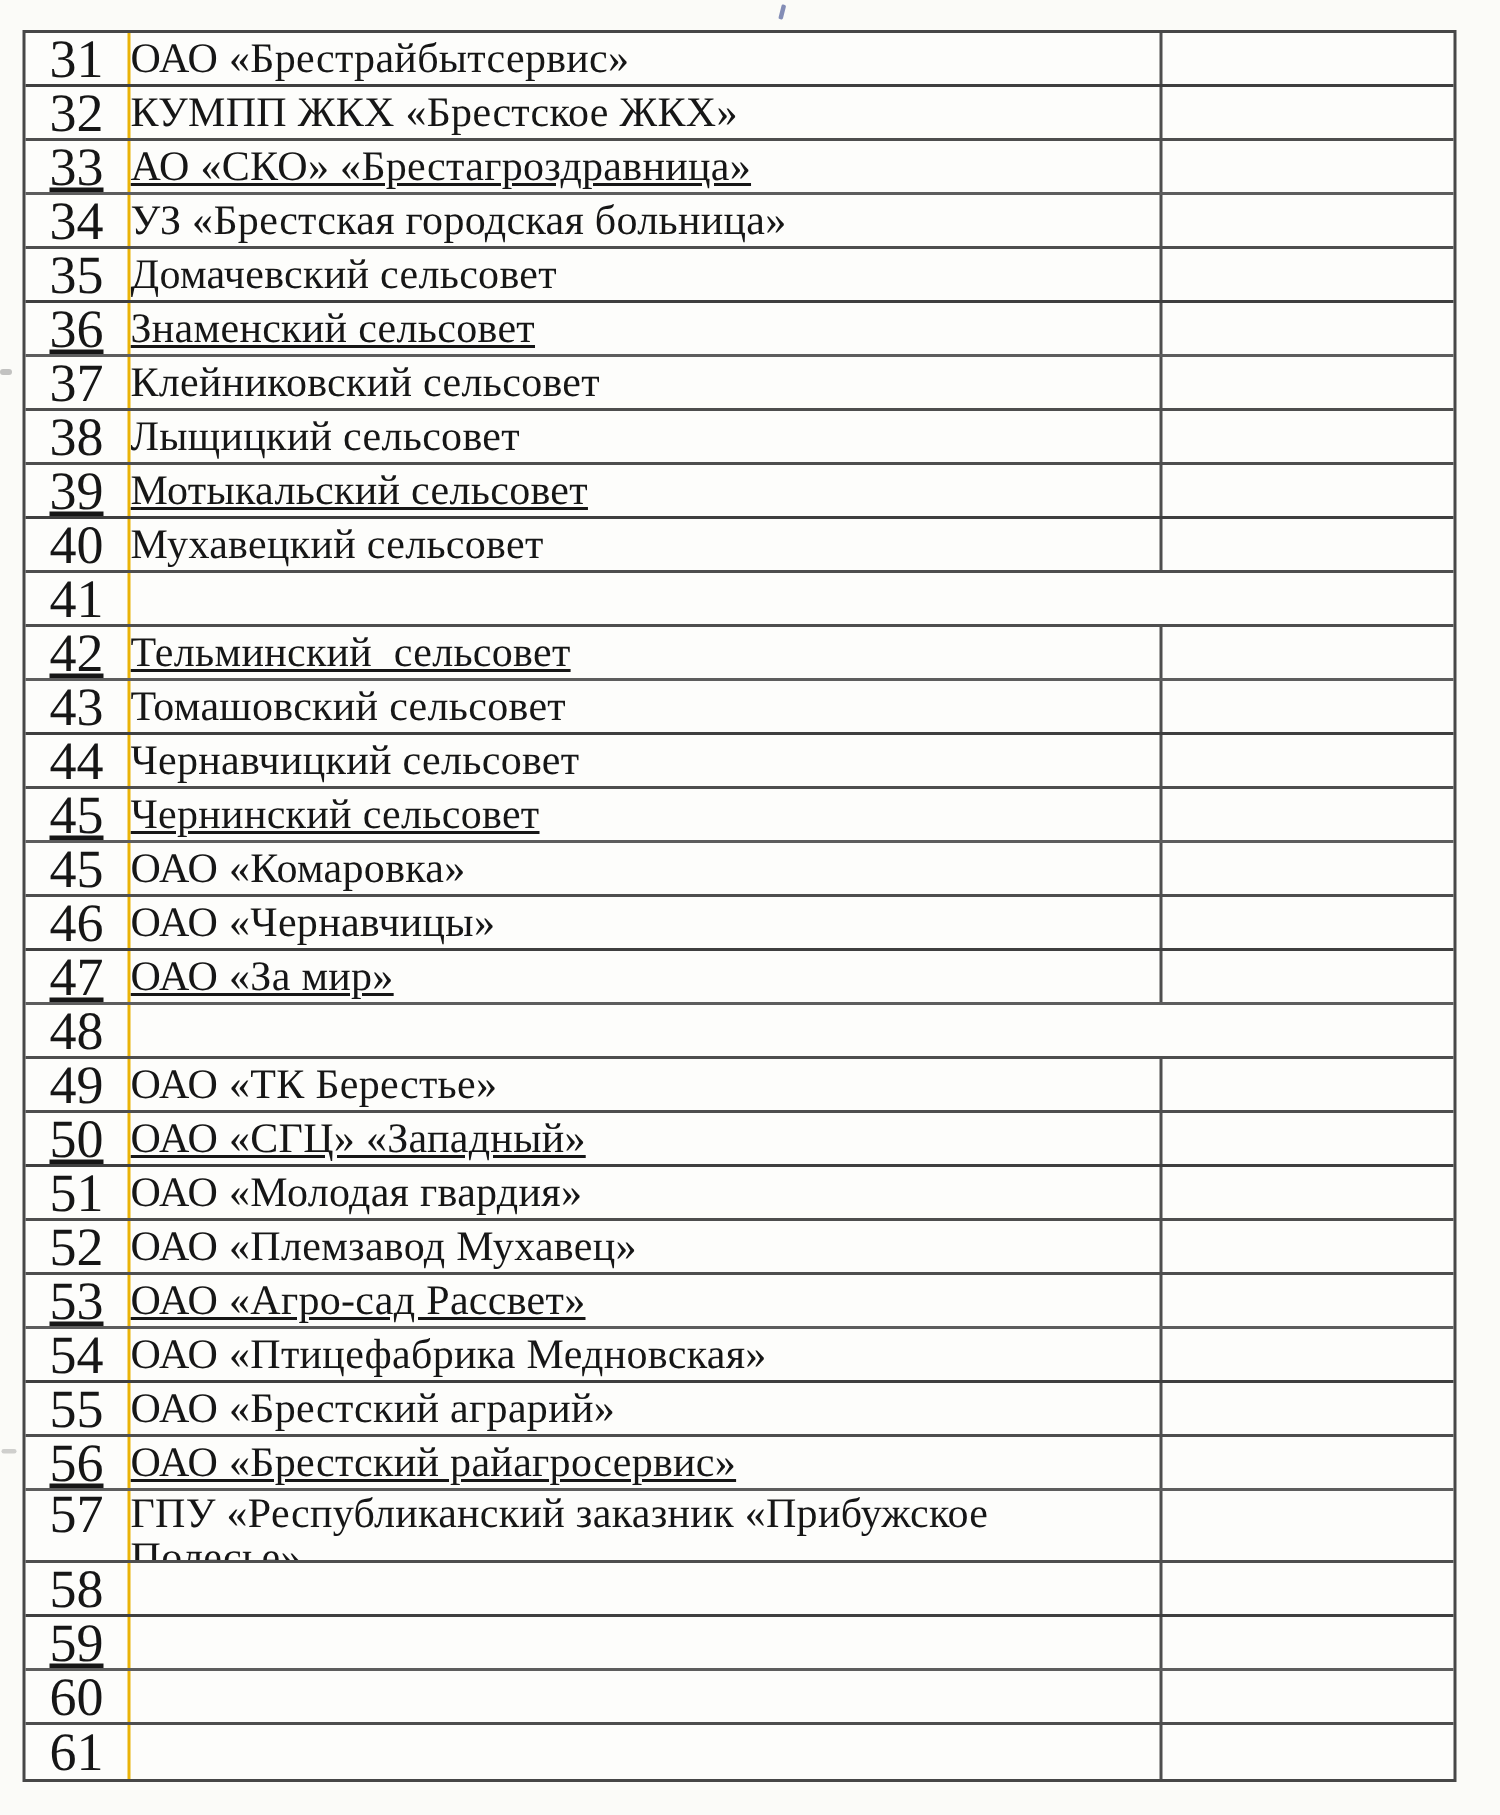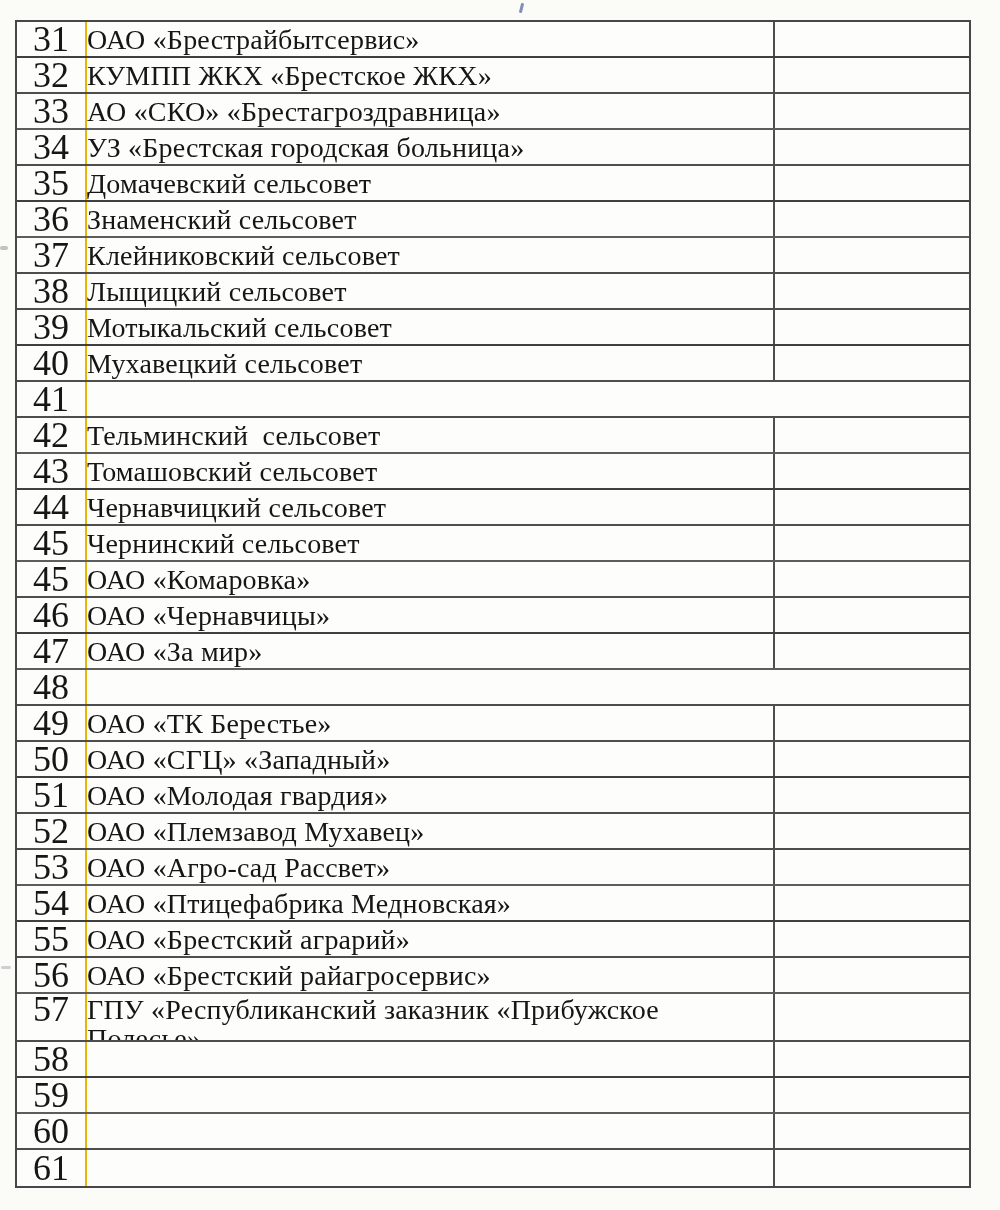--- a/index.html
+++ b/index.html
@@ -28,21 +28,21 @@
     border: 2px solid #474747;
     box-sizing: border-box;
     background: #fdfdfb;
   }
   .row {
     display: flex;
     height: 36px;
     box-sizing: border-box;
     border-bottom: 2px solid #4e4e4e;
   }
-  .row:nth-child(3n) { border-bottom-color: #5d5d5d; }
+  .row:nth-child(3n) { border-bottom-color: #5d5d5d; text-decoration: underline; }
   .row:nth-child(4n+1) { border-bottom-color: #3f3f3f; }
   .row:last-child { border-bottom: none; }
   .row.tall { height: 48px; }
   .cell {
     display: flex;
     align-items: center;
     box-sizing: border-box;
     overflow: hidden;
   }
   .cell-num {

